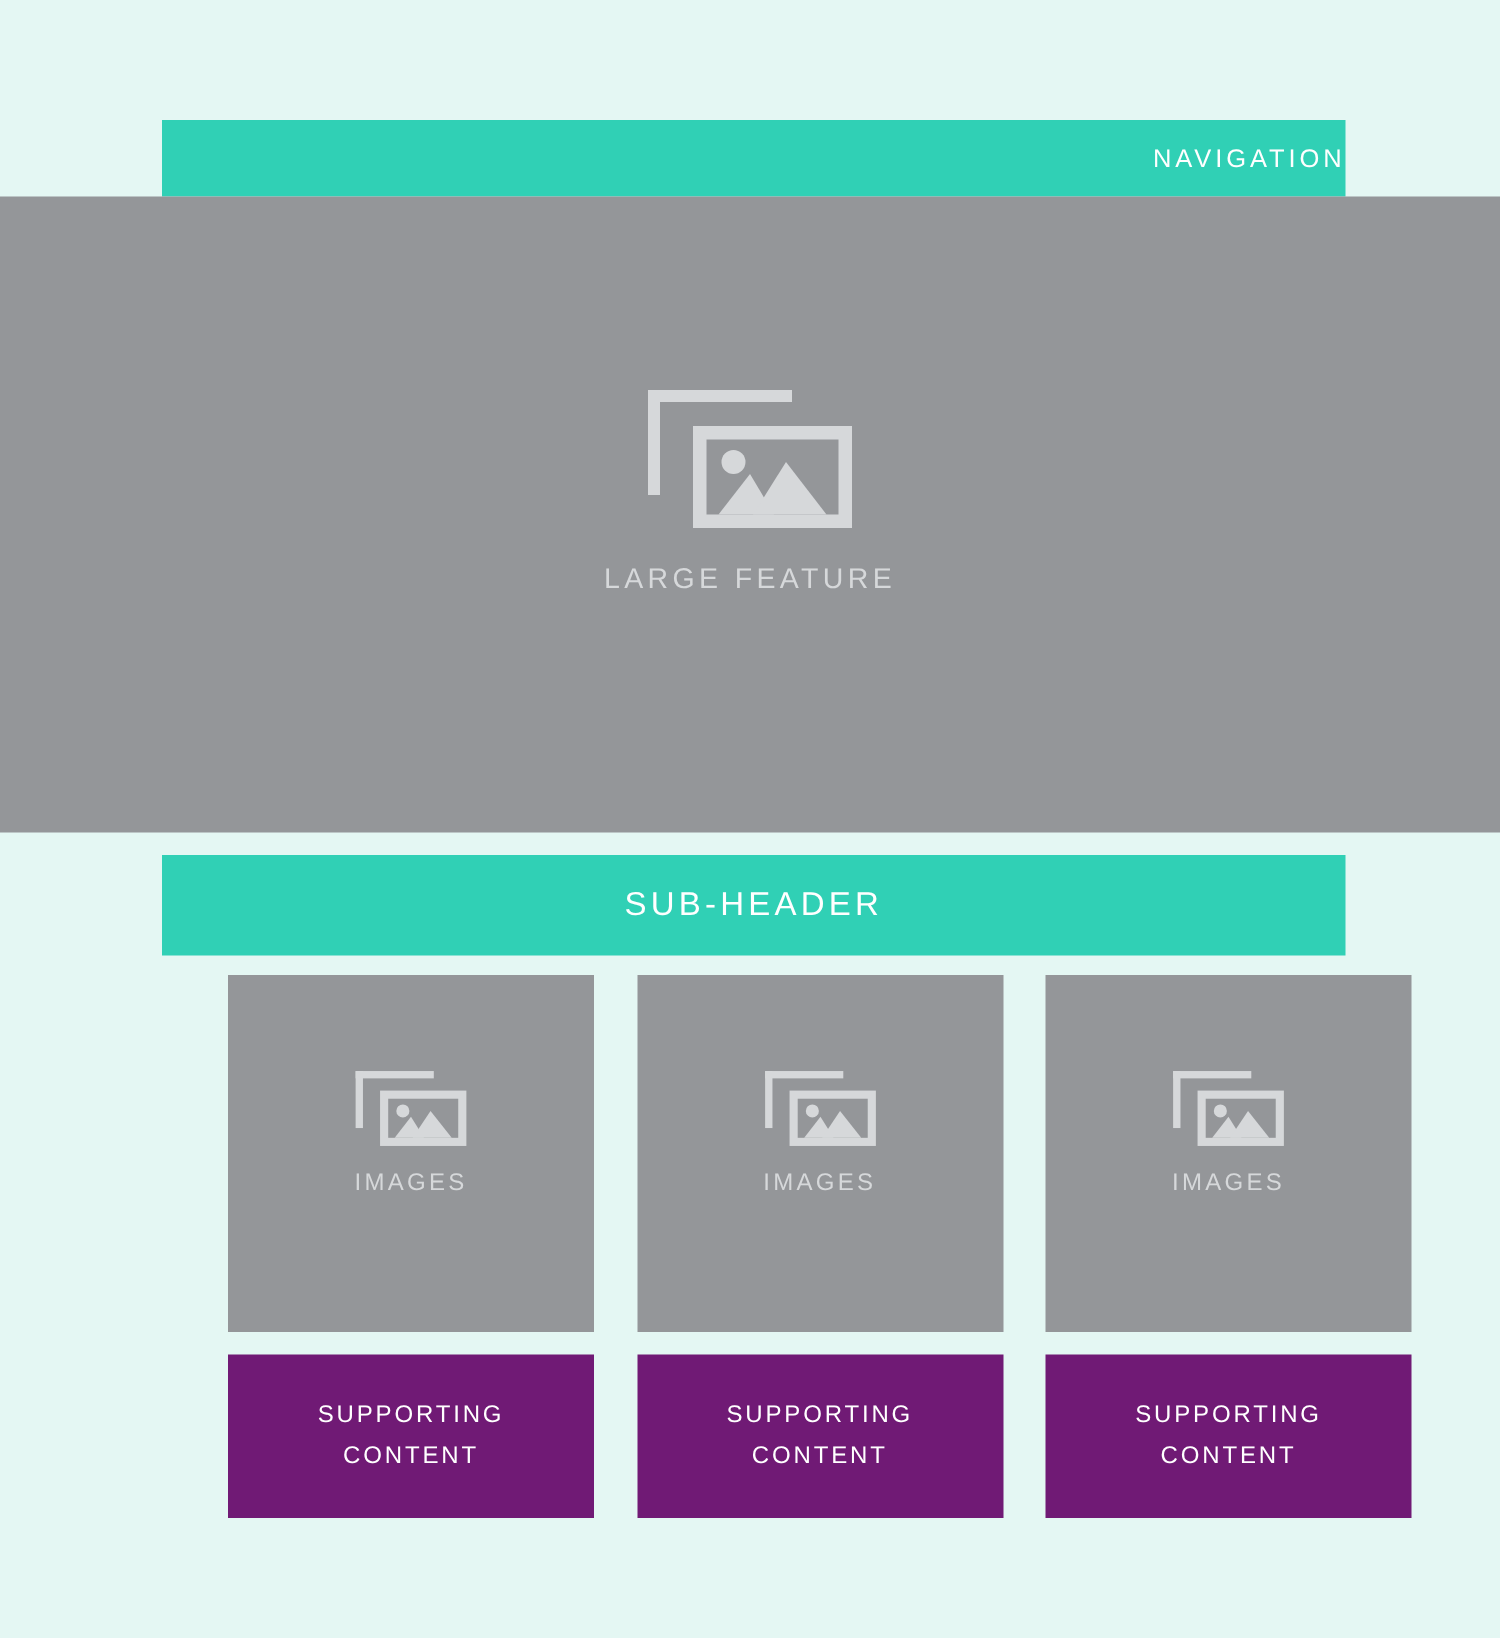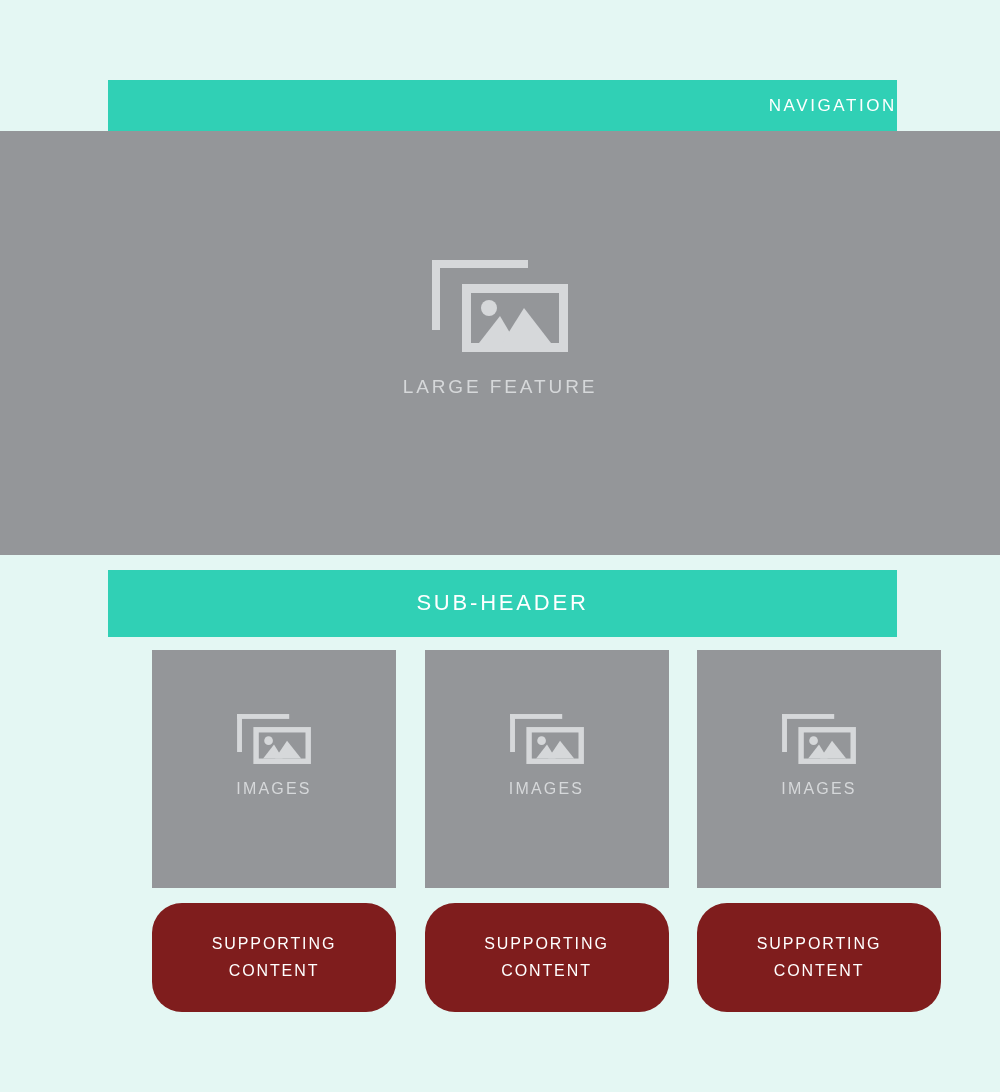--- a/index.html
+++ b/index.html
@@ -133,27 +133,26 @@
     margin-top: 14px;
     color: #d6d8da;
     font-size: 16px;
     letter-spacing: 2.2px;
     text-transform: uppercase;
     text-align: center;
   }
   .support-block {
     margin-top: 15px;
     height: 109px;
-    background: #7f1d1d;
+    background: #701a75;
     display: flex;
     align-items: center;
     justify-content: center;
     padding: 0 10px;
     box-sizing: border-box;
-    border-radius: 30px;
   }
   .support-block .band-label {
     font-size: 16px;
     letter-spacing: 1.9px;
     line-height: 1.65;
   }
 </style>
 </head>
 <body>
 

